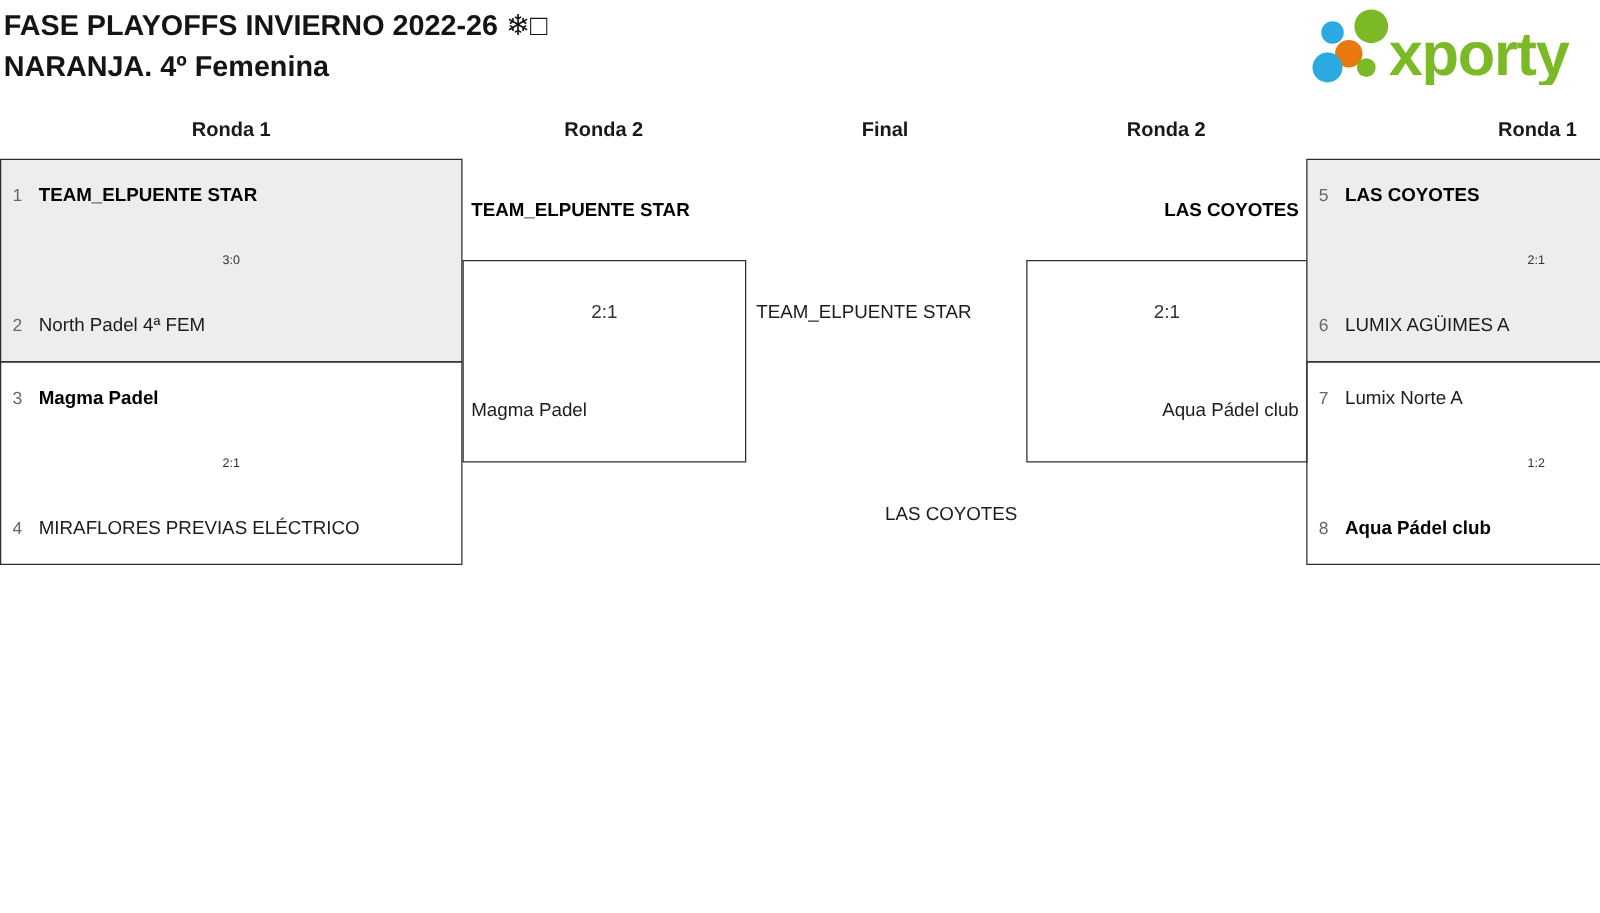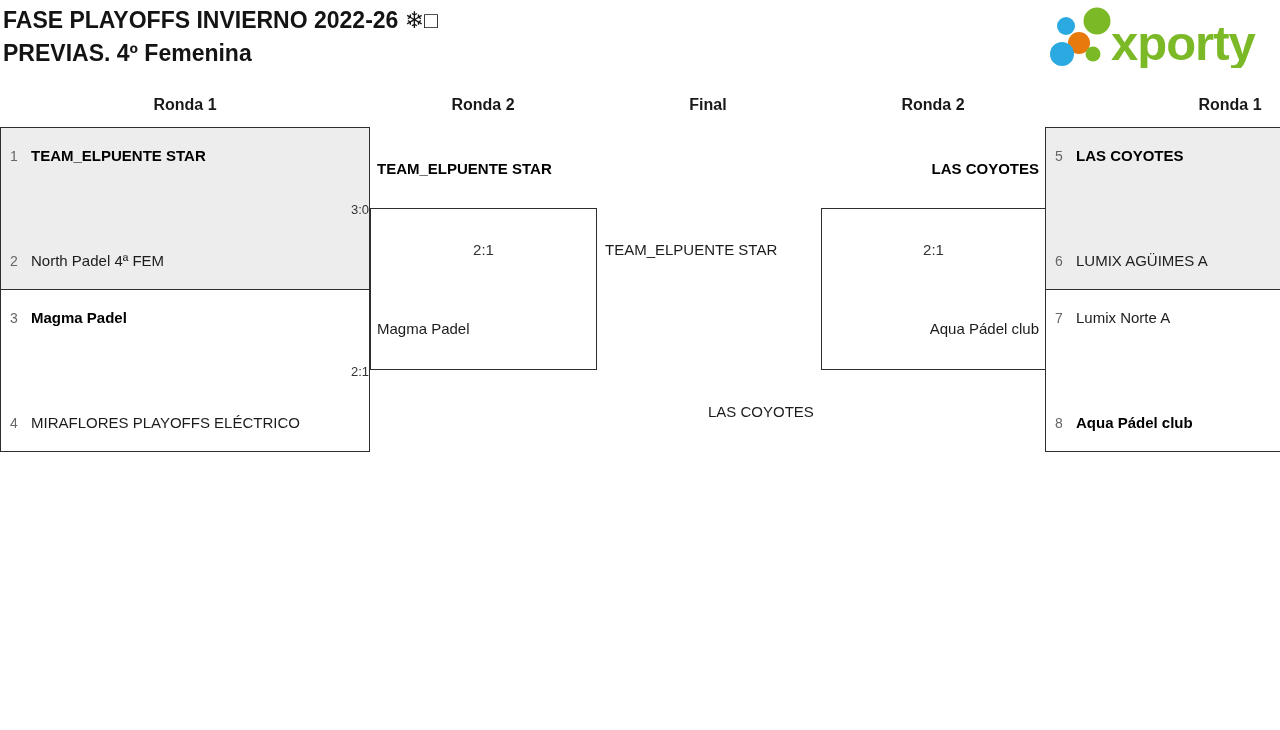--- a/index.html
+++ b/index.html
@@ -31,41 +31,41 @@
   .box-r2 { left:1045px; top:289px; width:368px; height:163px; }
 
   .team-row { position:absolute; left:9px; right:9px; display:flex; align-items:baseline;
               font-size:15px; line-height:22px; color:#1c1c1c; white-space:nowrap; }
   .row-top    { top:17px; }
   .row-bottom { bottom:17px; }
   .seed { flex:0 0 21px; font-size:14px; color:#666666; }
   .winner { font-weight:700; color:#000000; }
 
   .score-row { position:absolute; left:0; right:0; top:50%; transform:translateY(-50%);
-               text-align:right; font-size:13px; color:#333333; }
+               text-align:center; font-size:10px; color:#333333; }
 
   .semi-top    { position:absolute; top:-51px; left:6px;  font-size:15px; line-height:22px; white-space:nowrap; }
   .semi-top-r  { position:absolute; top:-51px; right:6px; font-size:15px; line-height:22px; white-space:nowrap; }
   .semi-score  { position:absolute; top:30px; left:0; right:0; text-align:center;
                  font-size:15px; color:#333333; line-height:22px; }
   .semi-bottom   { position:absolute; bottom:29px; left:6px;  font-size:15px; line-height:22px; color:#1c1c1c; white-space:nowrap; }
   .semi-bottom-r { position:absolute; bottom:29px; right:6px; font-size:15px; line-height:22px; color:#1c1c1c; white-space:nowrap; }
 
   
   .final-left  { position:absolute; left:605px; top:239px; font-size:15px; line-height:22px; color:#1c1c1c; white-space:nowrap; }
   .final-right { position:absolute; left:708px; top:401px; font-size:15px; line-height:22px; color:#1c1c1c; white-space:nowrap; }
 </style>
 </head>
 <body>
 
 <div class="screen">
 
   <div class="title">
     <div>FASE PLAYOFFS INVIERNO 2022-26 ❄□</div>
-    <div>PREVIAS. 4º Femenina</div>
+    <div>NARANJA. 4º Femenina</div>
   </div>
 
   <div class="logo">
     <svg width="232" height="66" viewBox="0 0 232 66" xmlns="http://www.w3.org/2000/svg">
       <circle cx="21" cy="24" r="9" fill="#2BA9E1"></circle>
       <circle cx="52" cy="19" r="13.5" fill="#7CB927"></circle>
       <circle cx="34" cy="41" r="11" fill="#E8790D"></circle>
       <circle cx="17" cy="52" r="12" fill="#2BA9E1"></circle>
       <circle cx="48" cy="52" r="7.5" fill="#7CB927"></circle>
       <text x="66" y="58" font-family="Liberation Sans, DejaVu Sans, sans-serif" font-size="49" font-weight="bold" fill="#7CB927" letter-spacing="-1">xporty</text>
@@ -91,21 +91,21 @@
   </div>
 
   <div class="match-box box-l2">
     <div class="team-row row-top">
       <span class="seed">3</span>
       <span class="winner">Magma Padel</span>
     </div>
     <div class="score-row">2:1</div>
     <div class="team-row row-bottom">
       <span class="seed">4</span>
-      <span>MIRAFLORES PLAYOFFS ELÉCTRICO</span>
+      <span>MIRAFLORES PREVIAS ELÉCTRICO</span>
     </div>
   </div>
 
   <div class="match-box semi-l">
     <div class="semi-top winner">TEAM_ELPUENTE STAR</div>
     <div class="semi-score">2:1</div>
     <div class="semi-bottom">Magma Padel</div>
   </div>
 
   <div class="final-left">TEAM_ELPUENTE STAR</div>

